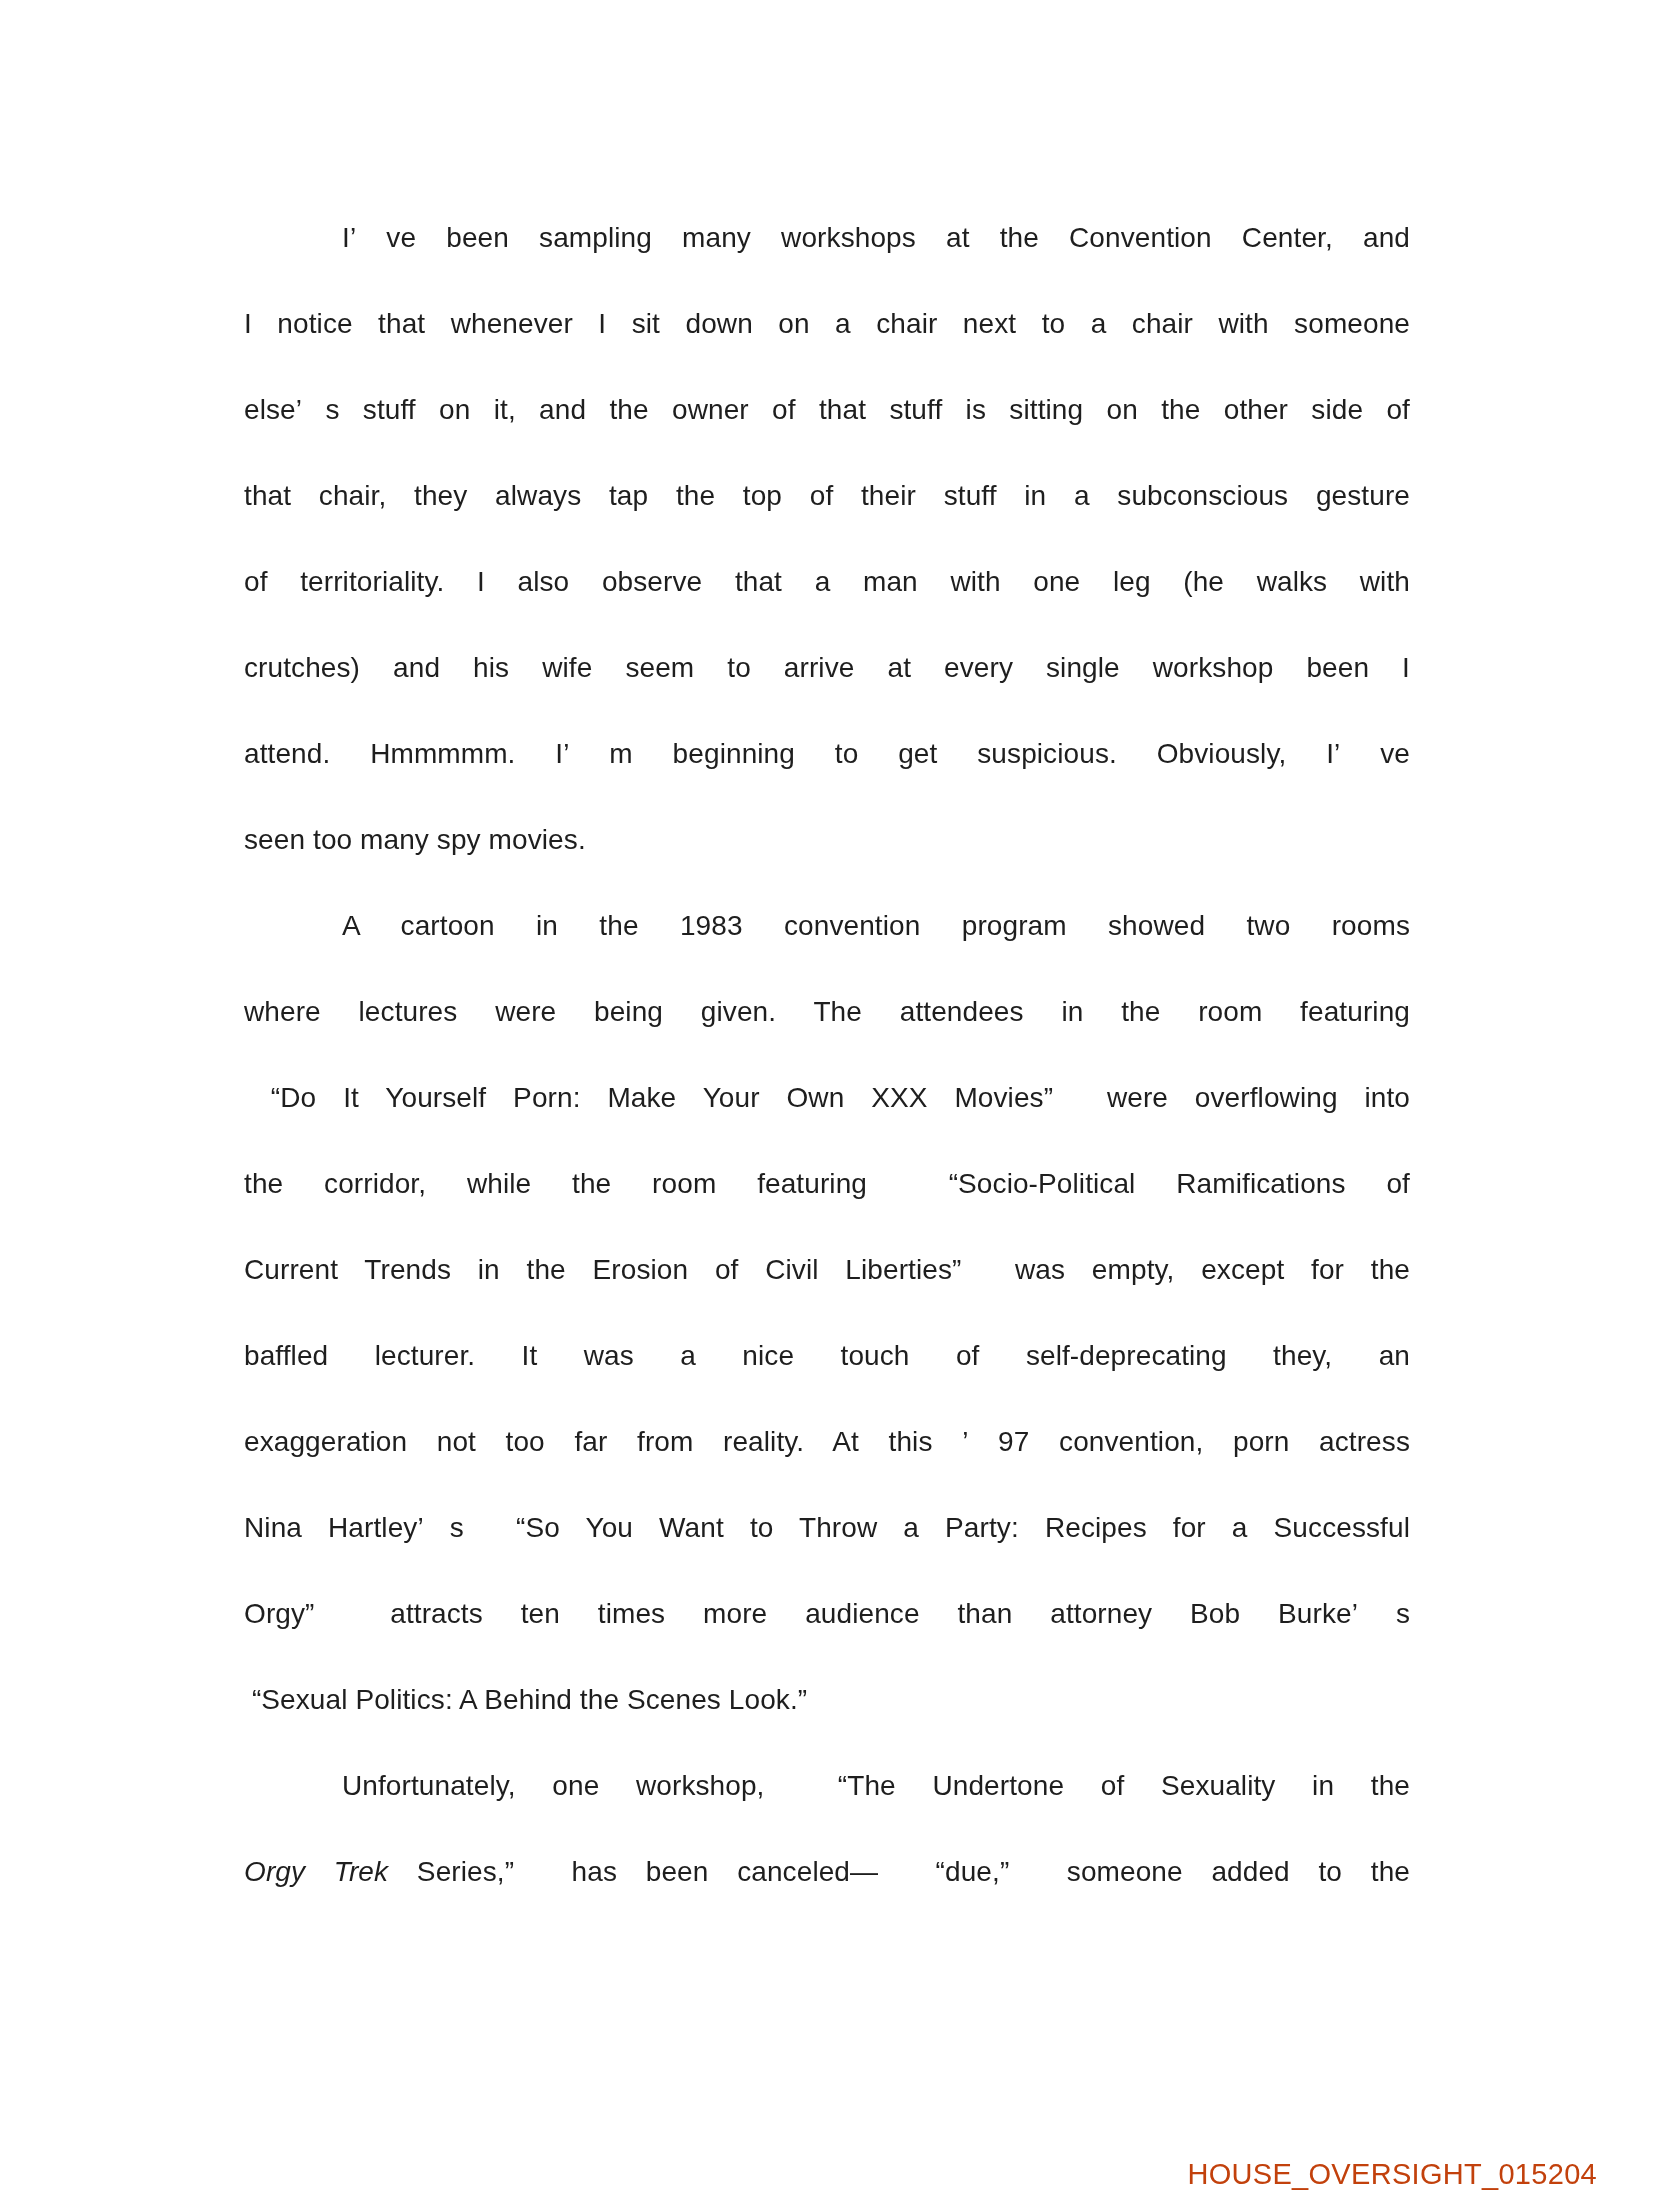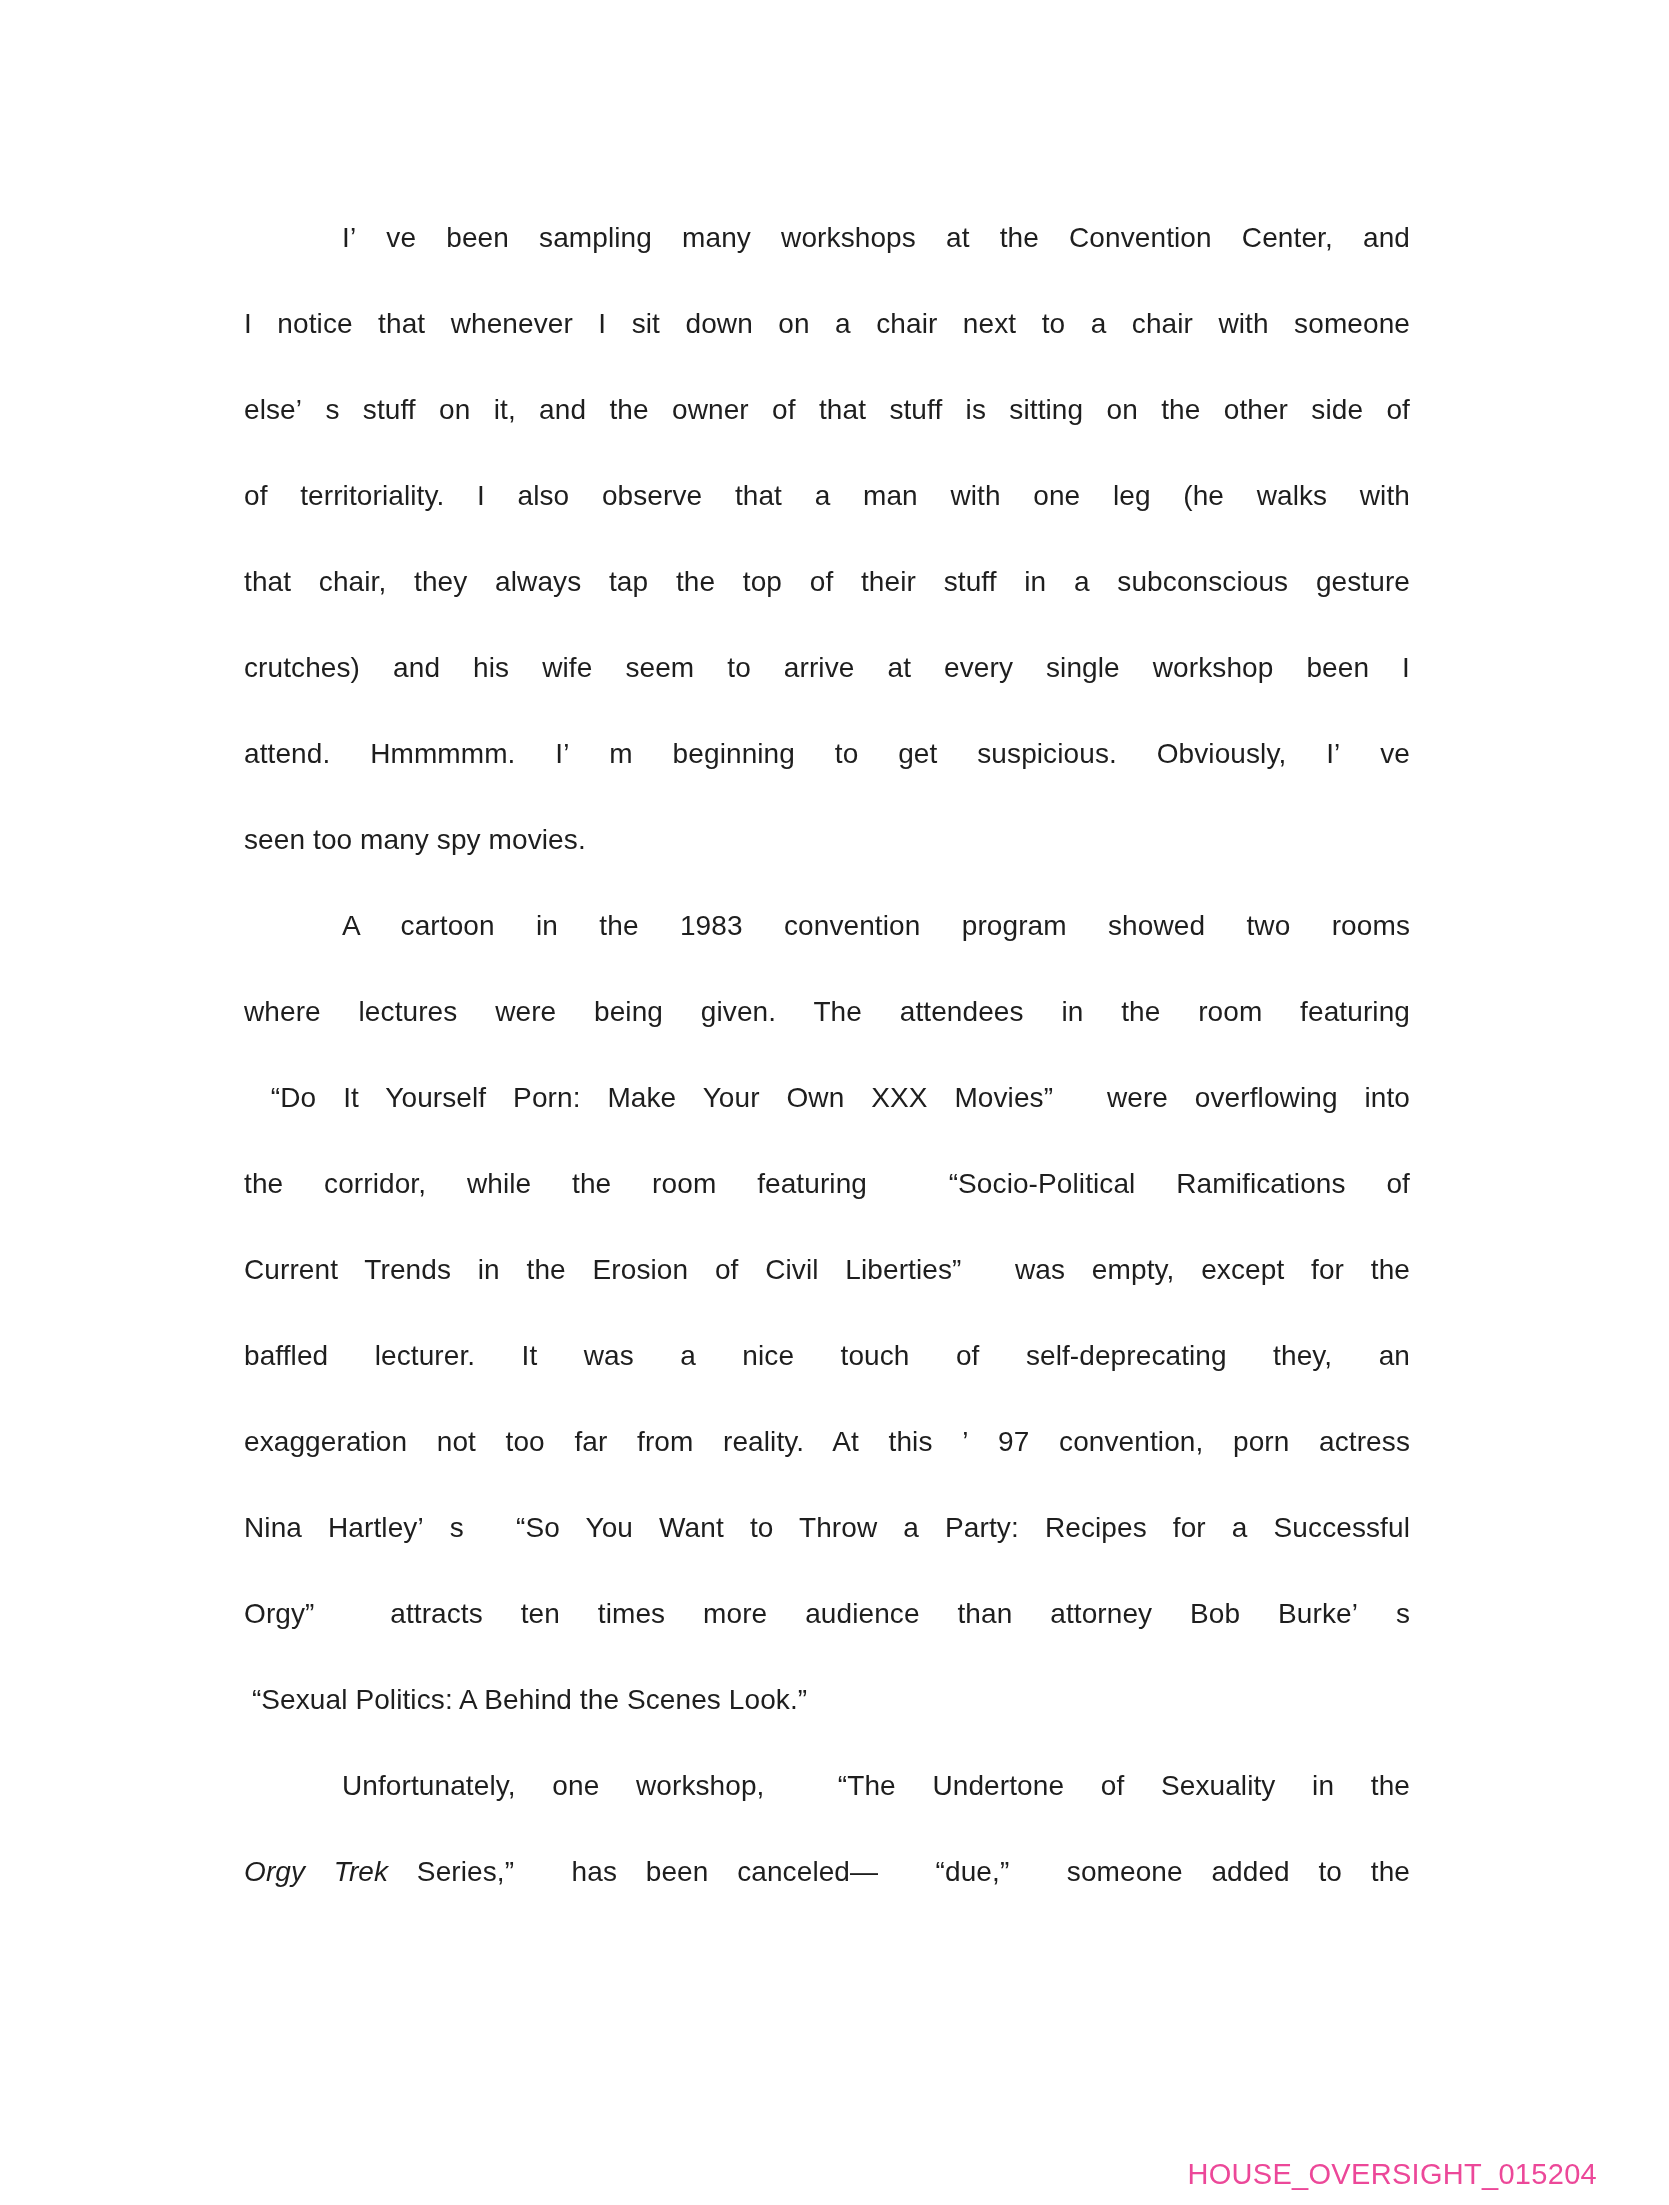--- a/index.html
+++ b/index.html
@@ -45,35 +45,35 @@
   }
   .italic {
     font-style: italic;
   }
   .footer {
     position: absolute;
     right: 72px;
     bottom: 41px;
     font-size: 29px;
     line-height: 31px;
-    color: #ec4899;
+    color: #c2410c;
     letter-spacing: 0.3px;
   }
 </style>
 </head>
 <body>
 
 <div class="page">
   <div class="doc-body">
       <div class="para">
         <div class="line indent"><span>I’&nbsp;ve been sampling many workshops at the Convention Center, and</span></div>
         <div class="line"><span>I notice that whenever I sit down on a chair next to a chair with someone</span></div>
         <div class="line"><span>else’&nbsp;s stuff on it, and the owner of that stuff is sitting on the other side of</span></div>
+        <div class="line"><span>that chair, they always tap the top of their stuff in a subconscious gesture</span></div>
         <div class="line"><span>of territoriality. I also observe that a man with one leg (he walks with</span></div>
-        <div class="line"><span>that chair, they always tap the top of their stuff in a subconscious gesture</span></div>
         <div class="line"><span>crutches) and his wife seem to arrive at every single workshop been I</span></div>
         <div class="line"><span>attend. Hmmmmm. I’&nbsp;m beginning to get suspicious. Obviously, I’&nbsp;ve</span></div>
         <div class="line rag"><span>seen too many spy movies.</span></div>
       </div>
       <div class="para">
         <div class="line indent"><span>A cartoon in the 1983 convention program showed two rooms</span></div>
         <div class="line"><span>where lectures were being given. The attendees in the room featuring</span></div>
         <div class="line"><span>&nbsp;“Do It Yourself Porn: Make Your Own XXX Movies”&nbsp; were overflowing into</span></div>
         <div class="line"><span>the corridor, while the room featuring &nbsp;“Socio-Political Ramifications of</span></div>
         <div class="line"><span>Current Trends in the Erosion of Civil Liberties”&nbsp; was empty, except for the</span></div>

